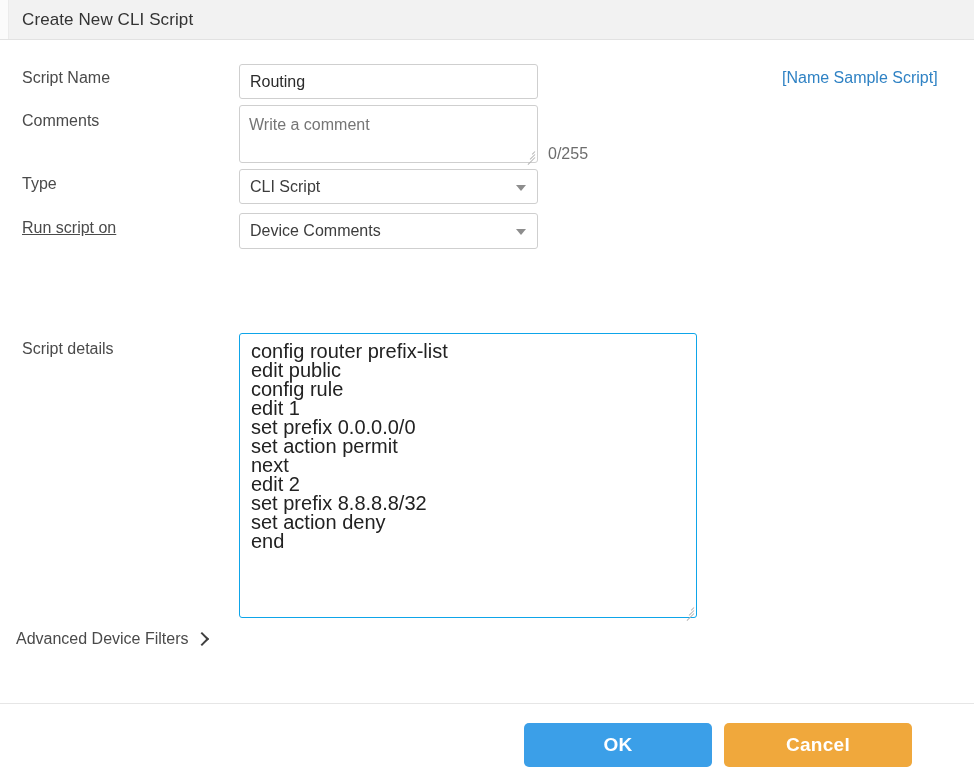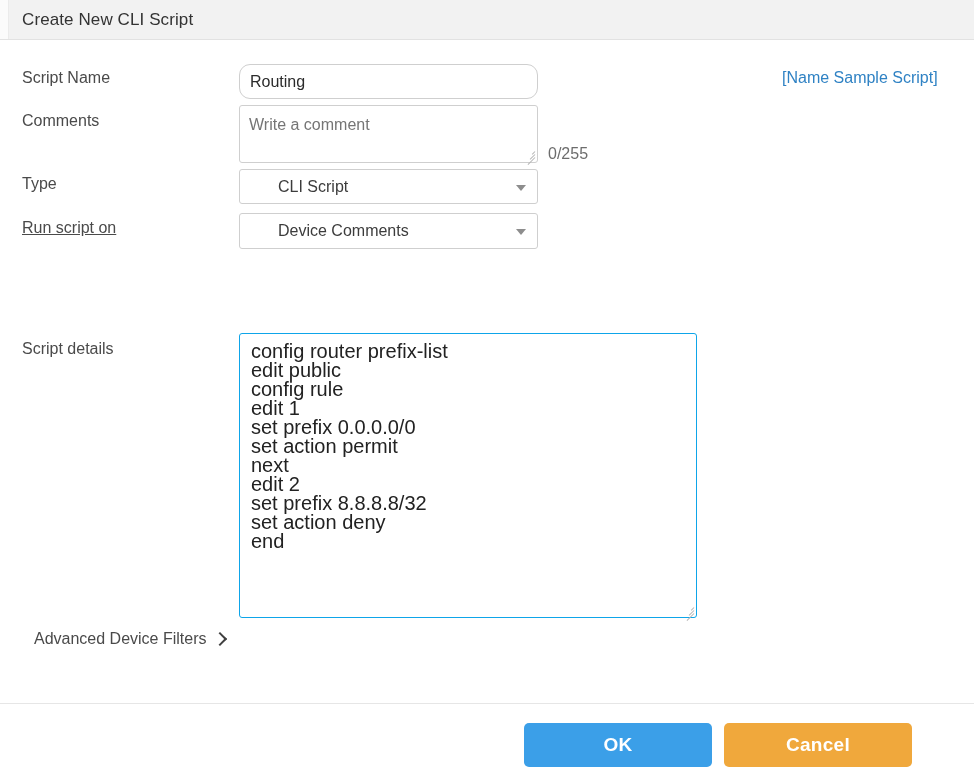--- a/index.html
+++ b/index.html
@@ -133,21 +133,20 @@
     border-radius: 3px;
   }
   .select-box .select-value {
     position: absolute;
     left: 10px;
     top: 50%;
     transform: translateY(-50%);
     font-size: 16px;
     color: #3c3c3c;
     white-space: nowrap;
-    margin-left: 28px;
   }
   .select-box .caret {
     position: absolute;
     right: 11px;
     top: 50%;
     margin-top: -2px;
     width: 0;
     height: 0;
     border-left: 5px solid transparent;
     border-right: 5px solid transparent;
@@ -247,21 +246,21 @@
 <div class="dialog">
 
   <div class="dialog-header">
     <div class="edge-strip"></div>
     <div class="dialog-title">Create New CLI Script</div>
   </div>
 
   <div class="dialog-body">
 
     <div class="field-label" style="left:22px; top:29px;">Script Name</div>
-    <input class="text-input" style="left: 239px; top: 24px; width: 299px; height: 35px; border-radius: 11px;" value="Routing">
+    <input class="text-input" style="left: 239px; top: 24px; width: 299px; height: 35px;" value="Routing">
 
     <a class="sample-link" style="left:782px; top:29px;">[Name Sample Script]</a>
 
     <div class="field-label" style="left:22px; top:72px;">Comments</div>
     <textarea class="text-area" style="left: 239px; top: 65px; width: 299px; height: 58px;" placeholder="Write a comment"></textarea>
     <div class="resize-grip" style="left:523px; top:108px;">
       <i></i>
         <i></i>
         <i></i>
     </div>
@@ -290,21 +289,21 @@
 edit 2
 set prefix 8.8.8.8/32
 set action deny
 end</textarea>
     <div class="resize-grip" style="left:682px; top:564px;">
       <i></i>
         <i></i>
         <i></i>
     </div>
 
-    <div class="filters-toggle" style="left:34px; top:590px;">
+    <div class="filters-toggle" style="left:16px; top:590px;">
       <span class="filters-label">Advanced Device Filters</span>
       <span class="chevron"></span>
     </div>
 
   </div>
 
   <div class="dialog-footer">
     <button class="btn btn-ok">OK</button>
     <button class="btn btn-cancel">Cancel</button>
   </div>

